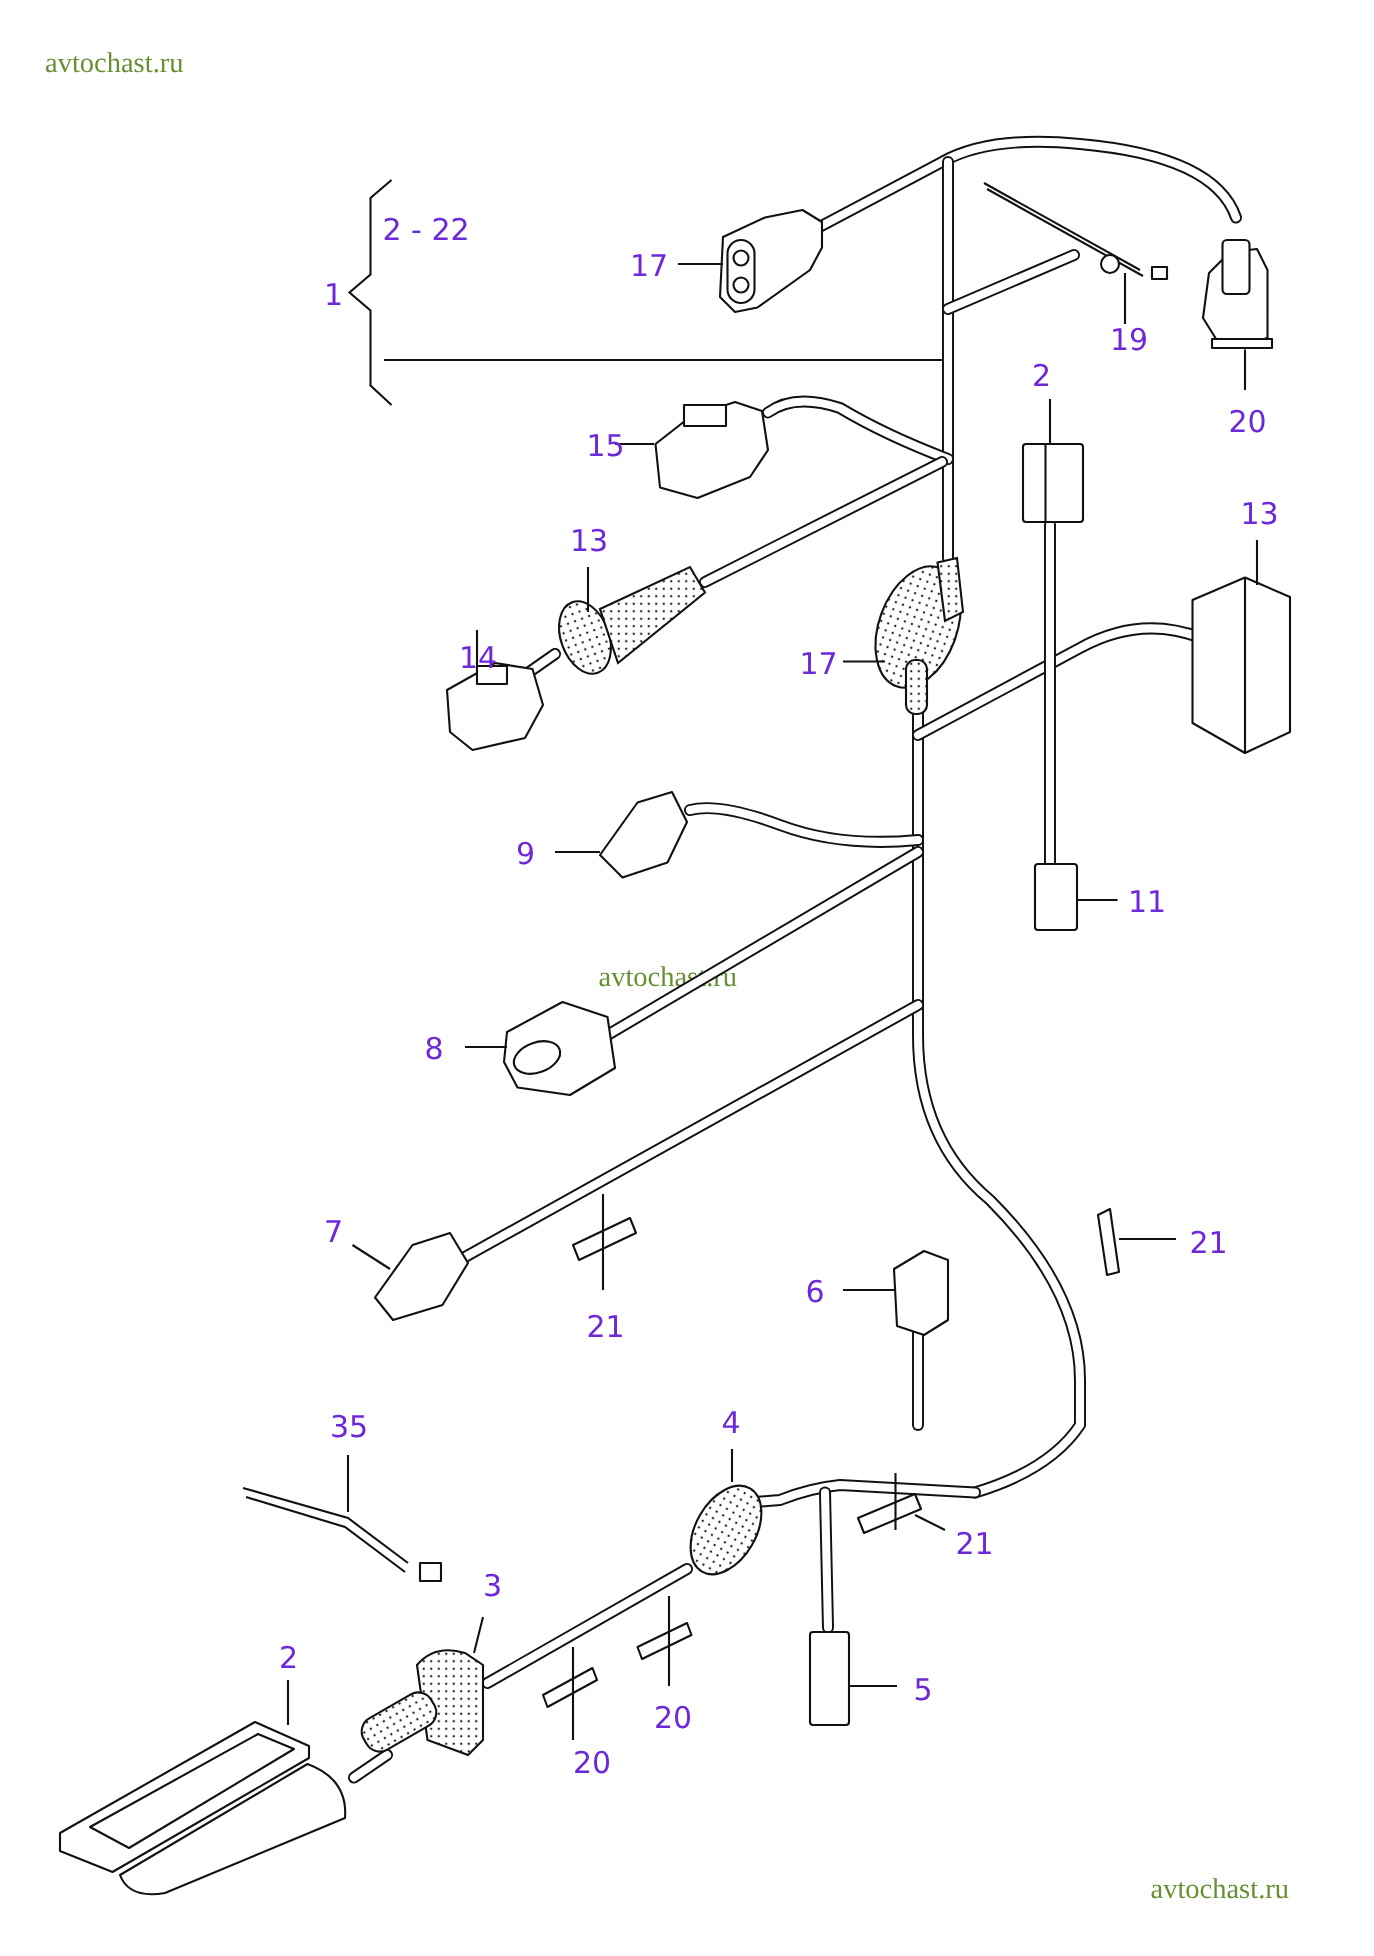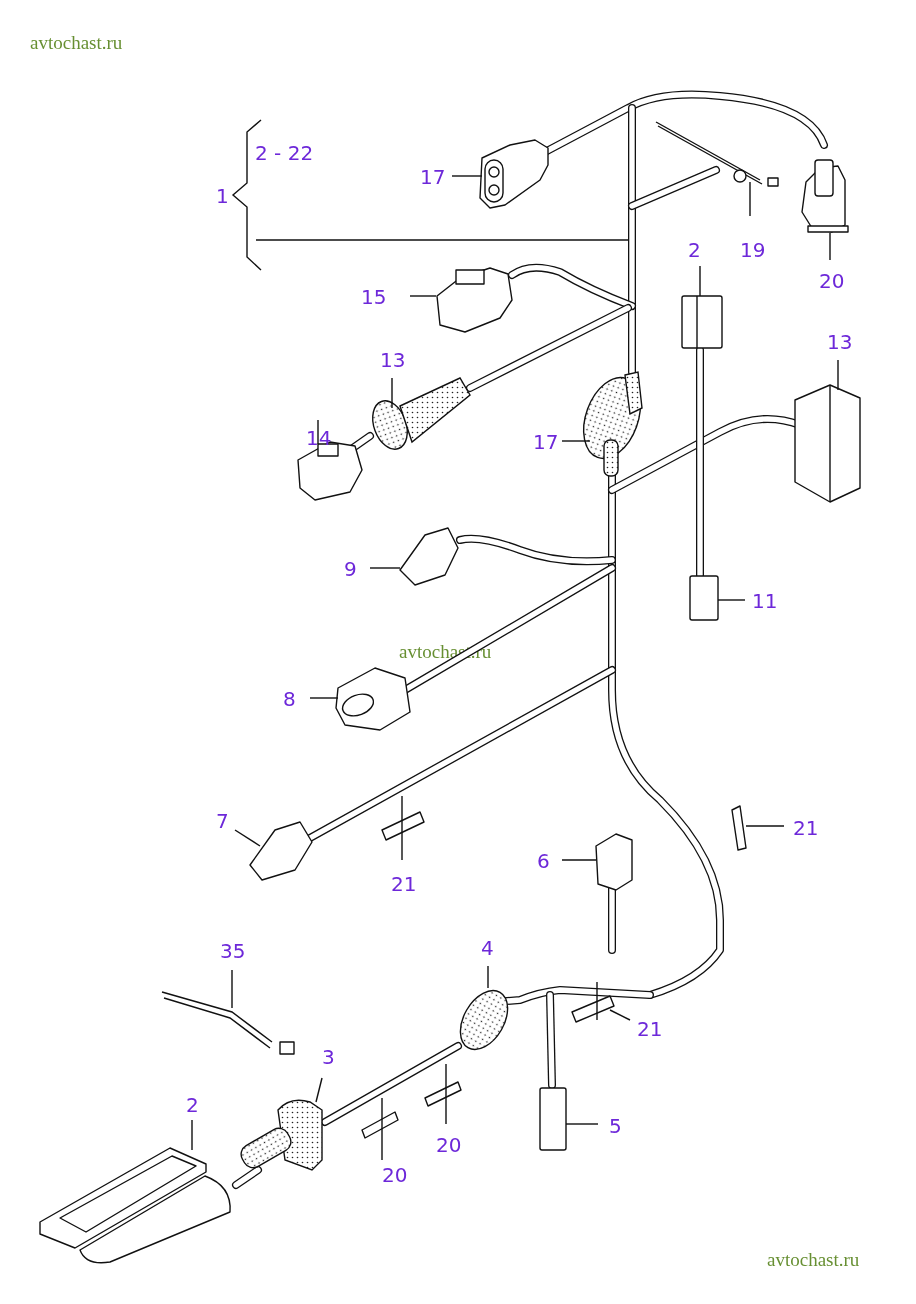--- a/index.html
+++ b/index.html
@@ -222,24 +222,24 @@
     <path class="part" d="M80,1250 L205,1176 Q232,1186 230,1212 L110,1262 Q86,1266 80,1250 Z"></path>
   </g>
   <line class="ln" x1="192" y1="1120" x2="192" y2="1150"></line>
 
 </svg>
 
 <div class="lbl" style="left:216px; top:186px;">1</div>
 <div class="lbl" style="left:255px; top:143px;">2 - 22</div>
 
 <div class="lbl" style="left:420px; top:167px;">17</div>
-<div class="lbl" style="left:740px; top:240px;">19</div>
+<div class="lbl" style="left:740px; top:216px;">19</div>
 <div class="lbl" style="left:819px; top:271px;">20</div>
 <div class="lbl" style="left:688px; top:240px;">2</div>
-<div class="lbl" style="left:361px; top:287px;">15</div>
+<div class="lbl" style="left:391px; top:287px;">15</div>
 <div class="lbl" style="left:827px; top:332px;text-align:center;">13</div>
 <div class="lbl" style="left:380px; top:350px;">13</div>
 <div class="lbl" style="left:306px; top:393px;margin-top:35px;">14</div>
 <div class="lbl" style="left:533px; top:432px;">17</div>
 <div class="lbl" style="left:344px; top:559px;">9</div>
 <div class="lbl" style="left:752px; top:591px;">11</div>
 <div class="lbl" style="left:283px; top:689px;">8</div>
 <div class="lbl" style="left:216px; top:811px;">7</div>
 <div class="lbl" style="left:391px; top:874px;">21</div>
 <div class="lbl" style="left:793px; top:818px;">21</div>

